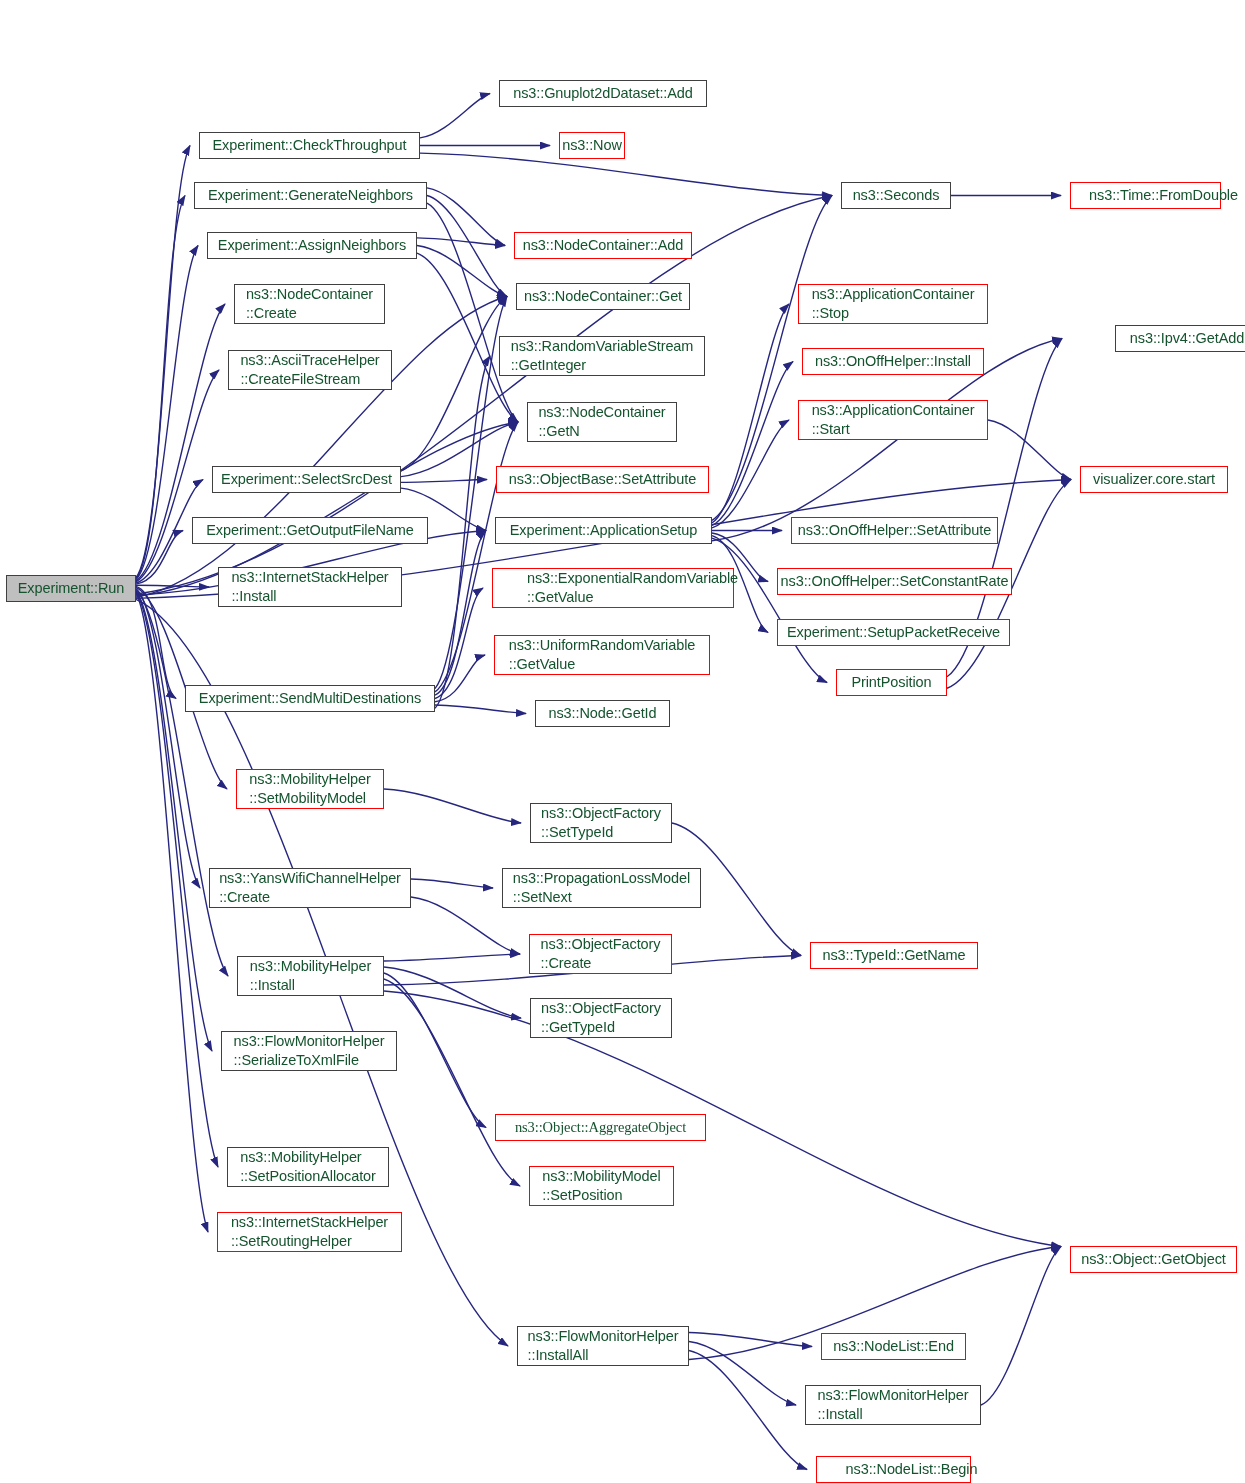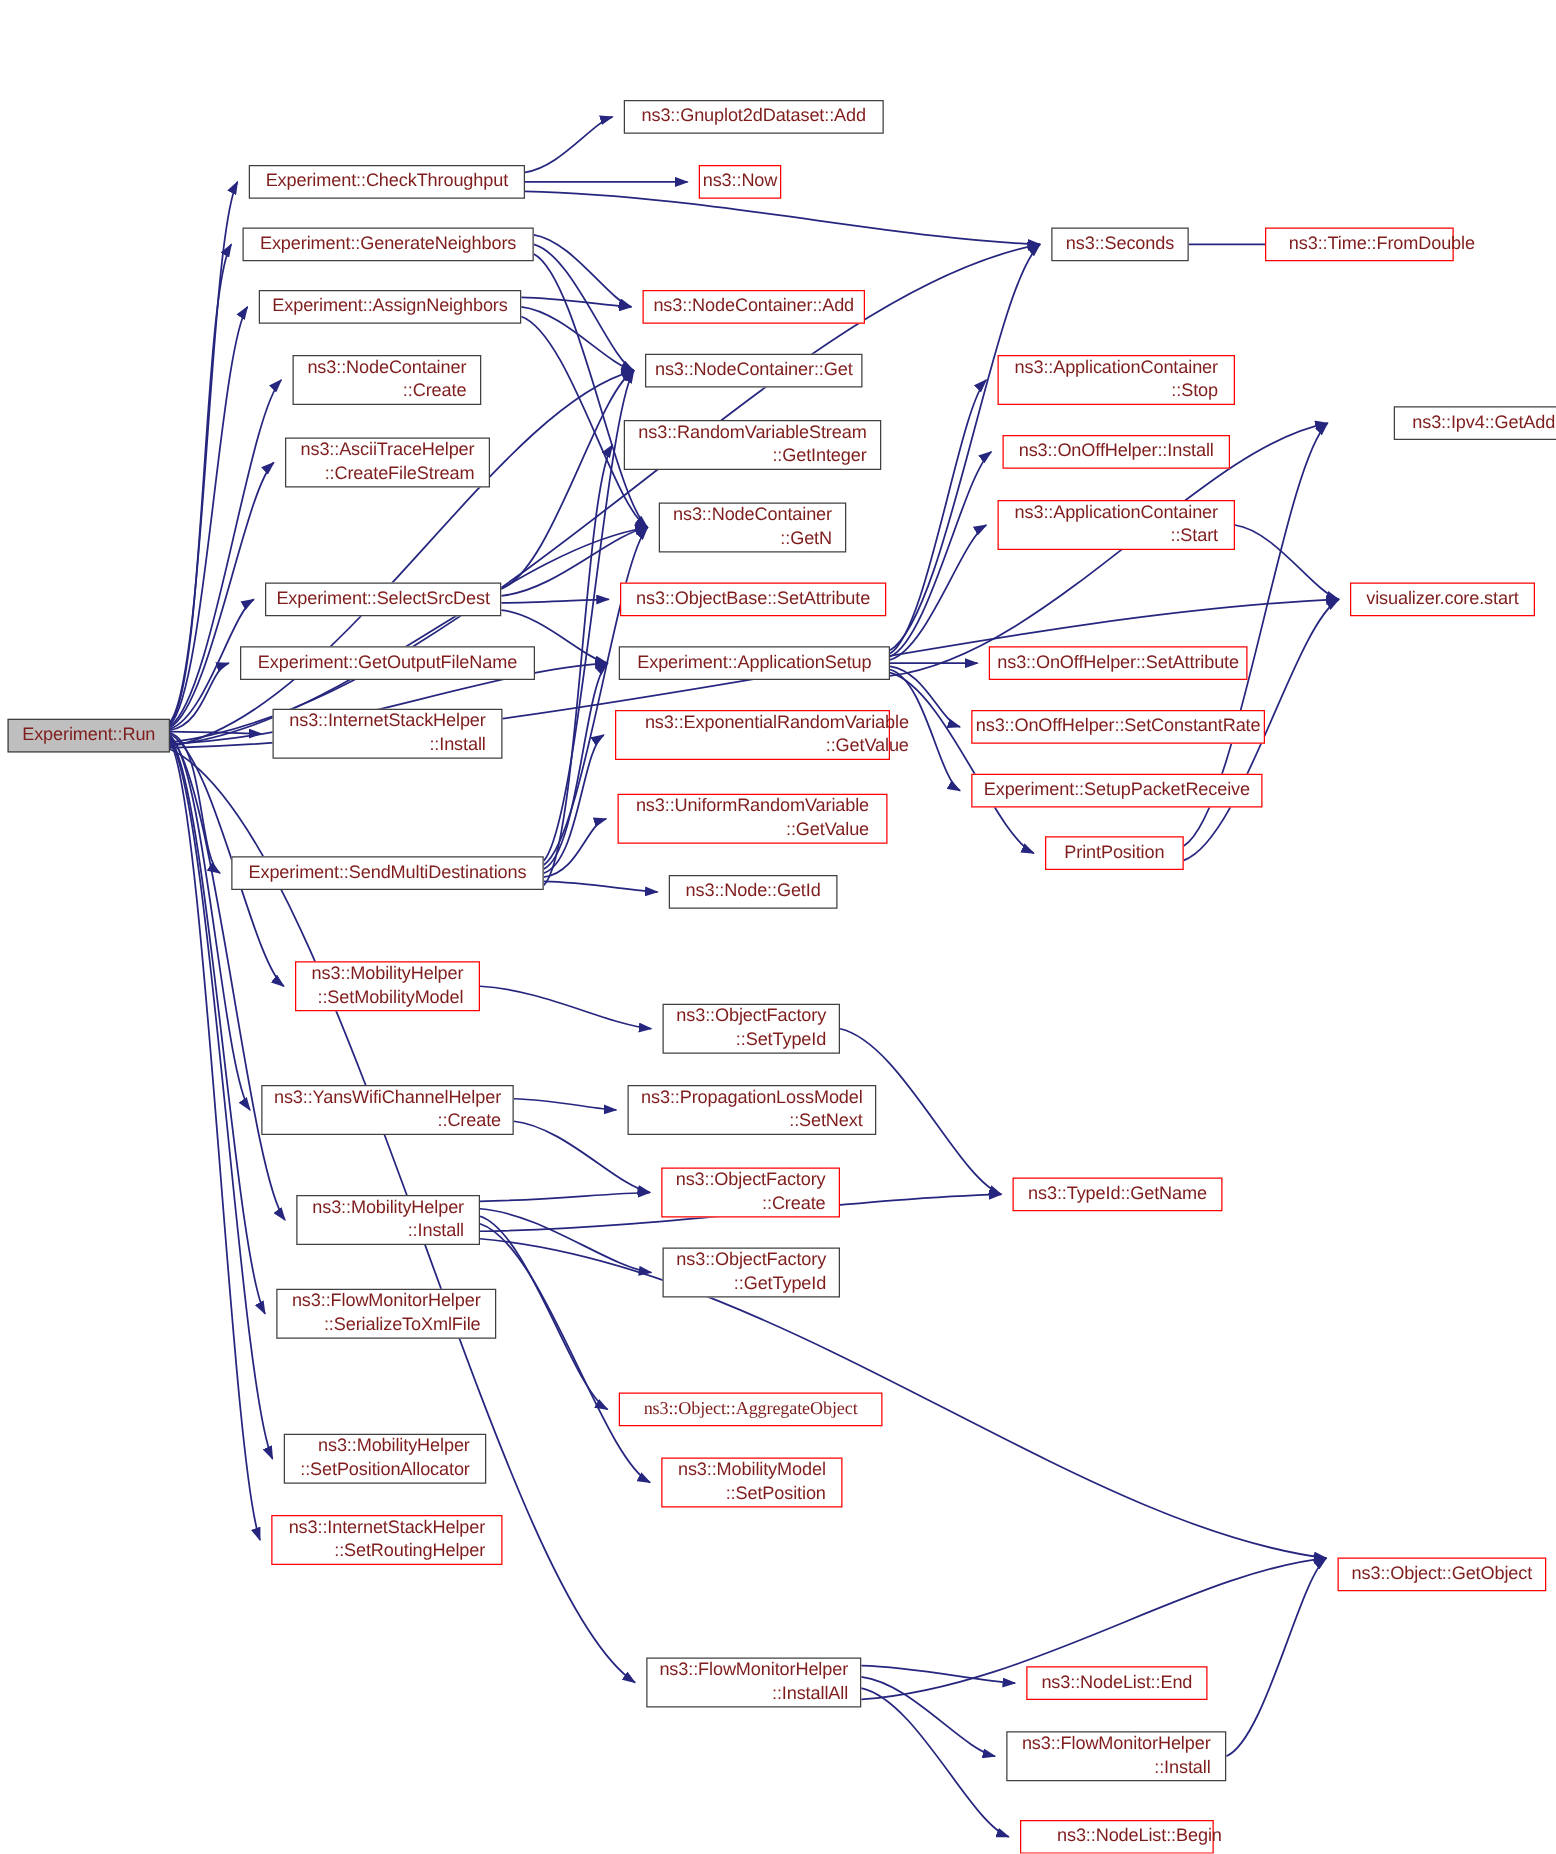--- a/index.html
+++ b/index.html
@@ -22,24 +22,24 @@
     width: 1245px;
     height: 1483px;
     pointer-events: none;
   }
   .node {
     position: absolute;
     box-sizing: border-box;
     display: flex;
     align-items: center;
     justify-content: center;
-    text-align: right;
+    text-align: left;
     background: #ffffff;
     border: 1px solid #404040;
-    color: #7f1d1d;
+    color: #14532d;
     font-size: 14.5px;
     line-height: 1.32;
     letter-spacing: -0.1px;
     white-space: pre-line;
     z-index: 5;
   }
   .node.red {
     border-color: #ff0000;
   }
   .node.cur {
@@ -158,21 +158,21 @@
       <div class="node" style="left: 499px; top: 80px; width: 208px; height: 27px;">ns3::Gnuplot2dDataset::Add</div>
       <div class="node red" style="left: 559px; top: 132px; width: 66px; height: 27px;">ns3::Now</div>
       <div class="node red" style="left: 514px; top: 232px; width: 178px; height: 27px;">ns3::NodeContainer::Add</div>
       <div class="node" style="left: 516px; top: 283px; width: 174px; height: 27px;">ns3::NodeContainer::Get</div>
       <div class="node" style="left: 499px; top: 336px; width: 206px; height: 40px;">ns3::RandomVariableStream
 ::GetInteger</div>
       <div class="node" style="left: 527px; top: 402px; width: 150px; height: 40px;">ns3::NodeContainer
 ::GetN</div>
       <div class="node red" style="left: 496px; top: 466px; width: 213px; height: 27px;">ns3::ObjectBase::SetAttribute</div>
       <div class="node" style="left: 495px; top: 517px; width: 217px; height: 27px;">Experiment::ApplicationSetup</div>
-      <div class="node red" style="left: 492px; top: 568px; width: 220px; height: 40px; padding-left: 39px;">ns3::ExponentialRandomVariable
+      <div class="node red" style="left: 492px; top: 568px; width: 242px; height: 40px; padding-left: 39px;">ns3::ExponentialRandomVariable
 ::GetValue</div>
       <div class="node red" style="left: 494px; top: 635px; width: 216px; height: 40px;">ns3::UniformRandomVariable
 ::GetValue</div>
       <div class="node" style="left: 535px; top: 700px; width: 135px; height: 27px;">ns3::Node::GetId</div>
       <div class="node" style="left: 530px; top: 803px; width: 142px; height: 40px;">ns3::ObjectFactory
 ::SetTypeId</div>
       <div class="node" style="left: 502px; top: 868px; width: 199px; height: 40px;">ns3::PropagationLossModel
 ::SetNext</div>
       <div class="node red" style="left: 529px; top: 934px; width: 143px; height: 40px;">ns3::ObjectFactory
 ::Create</div>
@@ -191,18 +191,18 @@
 ::Start</div>
       <div class="node red" style="left: 791px; top: 517px; width: 207px; height: 27px;">ns3::OnOffHelper::SetAttribute</div>
       <div class="node red" style="left: 777px; top: 568px; width: 235px; height: 27px;">ns3::OnOffHelper::SetConstantRate</div>
       <div class="node red" style="left: 777px; top: 619px; width: 233px; height: 27px;">Experiment::SetupPacketReceive</div>
       <div class="node red" style="left: 836px; top: 669px; width: 111px; height: 27px;">PrintPosition</div>
       <div class="node red" style="left: 810px; top: 942px; width: 168px; height: 27px;">ns3::TypeId::GetName</div>
       <div class="node red" style="left: 821px; top: 1333px; width: 145px; height: 27px;">ns3::NodeList::End</div>
       <div class="node" style="left: 805px; top: 1385px; width: 176px; height: 40px;">ns3::FlowMonitorHelper
 ::Install</div>
       <div class="node red" style="left: 816px; top: 1456px; width: 155px; height: 27px; padding-left: 36px;">ns3::NodeList::Begin</div>
-      <div class="node red" style="left: 1012px; top: 182px; width: 151px; height: 27px; padding-left: 36px;">ns3::Time::FromDouble</div>
+      <div class="node red" style="left: 1070px; top: 182px; width: 151px; height: 27px; padding-left: 36px;">ns3::Time::FromDouble</div>
       <div class="node" style="left: 1071px; top: 325px; width: 171px; height: 27px; margin-left: 44px;">ns3::Ipv4::GetAddress</div>
       <div class="node red" style="left: 1080px; top: 466px; width: 148px; height: 27px;">visualizer.core.start</div>
       <div class="node red" style="left: 1070px; top: 1233px; width: 167px; height: 27px; margin-top: 13px;">ns3::Object::GetObject</div>
     </div>
 </div>
 
 </body></html>

